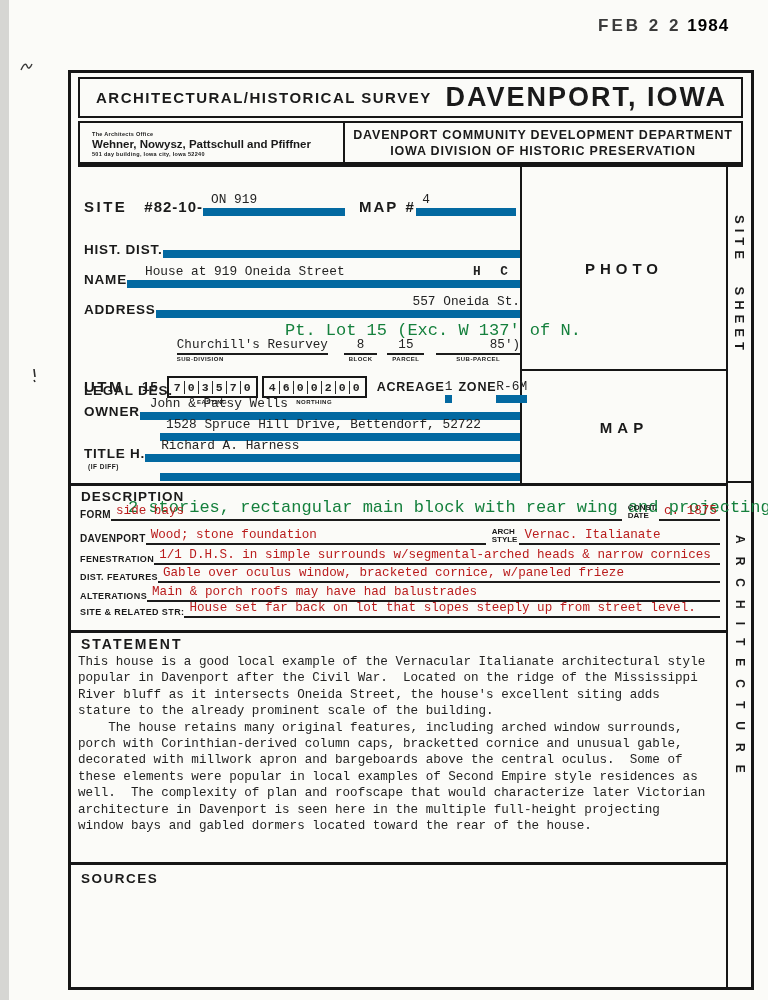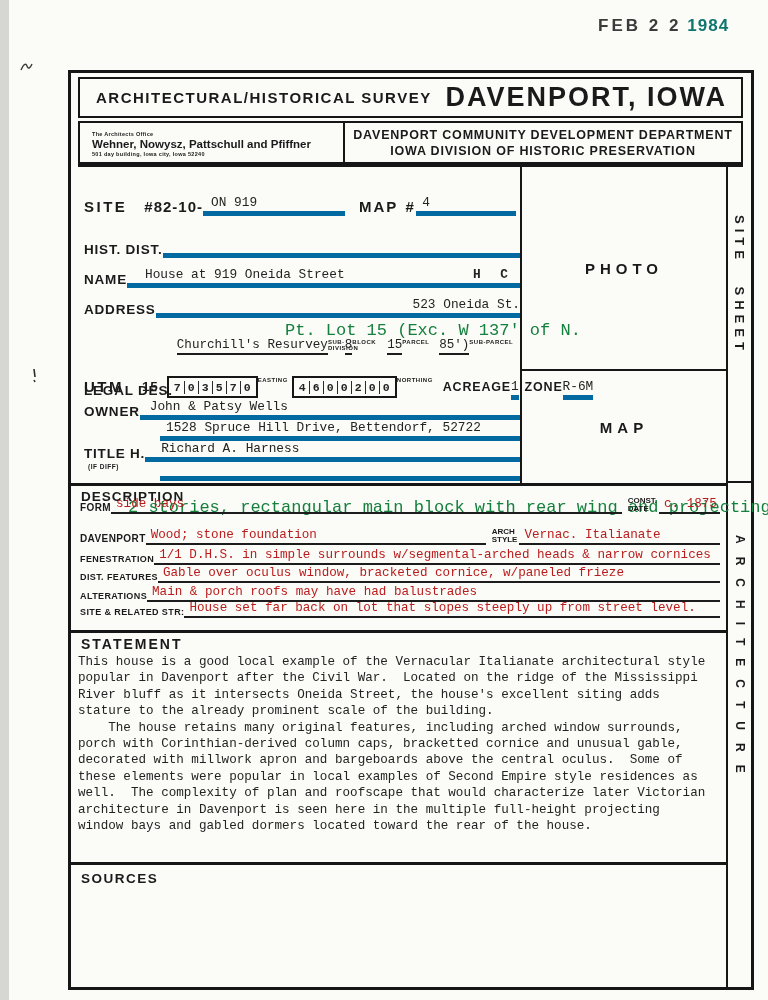--- a/index.html
+++ b/index.html
@@ -2,21 +2,21 @@
 <html><head>
 <meta charset="utf-8">
 <style>
   html,body{margin:0;padding:0;}
   .paper{position:relative;width:768px;height:1000px;background:#fbfbf8;overflow:hidden;
          font-family:"Liberation Sans",sans-serif;color:#1a1a1a;}
   .edge{position:absolute;left:0;top:0;width:9px;height:100%;background:#d6d6d3;}
   
   .stamp{position:absolute;left:598px;top:16px;font-family:"Liberation Sans",sans-serif;
          font-weight:700;font-size:17px;letter-spacing:3px;color:#3b3b3b;white-space:nowrap;}
-  .stamp .faded{color:#0f766e;letter-spacing:1px;margin-left:6px;}
+  .stamp .faded{color:#000000;letter-spacing:1px;margin-left:6px;}
   
   .form{position:absolute;left:68px;top:70px;width:686px;height:920px;
         border:3px solid #161616;box-sizing:border-box;}
   .hrow1{position:absolute;left:7px;top:4px;width:665px;height:41px;border:2px solid #161616;
          box-sizing:border-box;display:flex;align-items:center;justify-content:space-between;}
   .survey-title{font-weight:700;font-size:15px;letter-spacing:1.5px;padding-left:16px;white-space:nowrap;}
   .city-title{font-weight:700;font-size:27px;letter-spacing:2px;padding-right:14px;white-space:nowrap;}
   .hrow2{position:absolute;left:7px;top:48px;width:665px;height:46px;border:2px solid #161616;
          border-bottom:5px solid #161616;box-sizing:border-box;display:flex;}
   .arch-office{width:265px;border-right:2px solid #161616;box-sizing:border-box;
@@ -37,26 +37,26 @@
   .m-top{height:316px;border-bottom:2px solid #161616;box-sizing:border-box;display:flex;}
   .m-bot{height:504px;display:flex;}
   .vtext{writing-mode:vertical-rl;margin:0 auto;font-weight:700;white-space:pre;}
   .v-site{font-size:13px;letter-spacing:5px;word-spacing:14px;padding-top:48px;}
   .v-arch{font-size:12px;letter-spacing:13px;padding-top:52px;}
   
   .fields{position:absolute;left:0;top:94px;width:449px;height:316px;}
   .frow{position:absolute;display:flex;align-items:flex-end;height:18px;}
   .lab{font-weight:700;font-size:13.5px;letter-spacing:.8px;white-space:nowrap;padding-bottom:1px;}
   .lab-big{font-weight:700;font-size:15px;letter-spacing:2.5px;white-space:nowrap;padding-bottom:1px;}
-  .line{border-bottom:5px solid #0369a1;font-family:"Liberation Mono","DejaVu Sans Mono",monospace;
+  .line{border-bottom:8px solid #0369a1;font-family:"Liberation Mono","DejaVu Sans Mono",monospace;
         font-size:12.8px;color:#232323;white-space:nowrap;padding-bottom:1px;box-sizing:border-box;}
   .grow{flex:1;}
   .typed{font-family:"Liberation Mono","DejaVu Sans Mono",monospace;font-size:12.8px;color:#232323;white-space:nowrap;}
   .flag{font-weight:700;letter-spacing:6px;padding-right:6px;}
-  .seg{display:flex;flex-direction:row;}
+  .seg{display:flex;flex-direction:column;}
   .segval{border-bottom:2px solid #1c1c1c;font-family:"Liberation Mono","DejaVu Sans Mono",monospace;
           font-size:12.6px;color:#232323;white-space:nowrap;padding-bottom:1px;}
   .sublab{font-size:6px;font-weight:700;letter-spacing:.5px;text-align:center;padding-top:1px;}
   .utmbox{border:2px solid #161616;height:18px;display:flex;align-items:center;padding:0 2px;box-sizing:content-box;}
   .digit{font-family:"Liberation Mono","DejaVu Sans Mono",monospace;font-size:11.5px;font-weight:700;
          width:13px;text-align:center;border-right:1.3px solid #2a2a2a;color:#232323;}
   .digit:last-child{border-right:none;}
   
   .section{position:absolute;left:0;width:655px;border-top:3px solid #161616;box-sizing:border-box;}
   .sec-head{font-weight:700;font-size:13.5px;letter-spacing:1px;position:absolute;left:10px;top:3px;}
@@ -146,21 +146,21 @@
       <div class="frow" style="left:13px;top:103px;width:436px;">
         <span class="lab">NAME</span>
         <span class="line grow" style="padding-left:18px;display:flex;justify-content:space-between;">
             <span class="typed">House at 919 Oneida Street</span>
             <span class="typed flag">H C</span>
           </span>
       </div>
 
       <div class="frow" style="left:13px;top:133px;width:436px;text-align:right;">
         <span class="lab">ADDRESS</span>
-        <span class="line grow" style="padding-left:8px;">523 Oneida St.</span>
+        <span class="line grow" style="padding-left:8px;">557 Oneida St.</span>
       </div>
 
       <div class="overflow-line" style="left:214px;top:154px;">Pt. Lot 15 (Exc. W 137' of N.</div>
 
       <div class="frow" style="left:13px;top:171px;width:436px;height:28px;align-items:flex-start;">
         <span class="lab" style="padding-top:2px;margin-top:43px;">LEGAL DES.</span>
         <span class="seg" style="width:152px;margin-left:4px;">
           <span class="segval">Churchill's Resurvey</span>
           <span class="sublab" style="text-align:left;">SUB-DIVISION</span>
         </span>
@@ -227,21 +227,21 @@
 
       <div class="frow" style="left:89px;top:296px;width:360px;">
         <span class="line grow"></span>
       </div>
     </div>
 
     <div class="section" style="top:410px;height:147px;">
       <div class="sec-head">DESCRIPTION</div>
       <div class="overflow-line" style="left:57px;top:12px;">2 stories, rectangular main block with rear wing and projecting</div>
 
-      <div class="drow" style="top:11px;">
+      <div class="drow" style="top:18px;">
         <span class="dlab">FORM</span>
         <span class="dline grow">side bays</span>
         <span class="dlab2"><span>CONST.</span><br><span>DATE</span></span>
         <span class="dline" style="width:56px;">c. 1875</span>
       </div>
 
       <div class="drow" style="top:42px;">
         <span class="dlab">DAVENPORT</span>
         <span class="dline" style="width:335px;">Wood; stone foundation</span>
         <span class="dlab2"><span>ARCH</span><br><span>STYLE</span></span>

